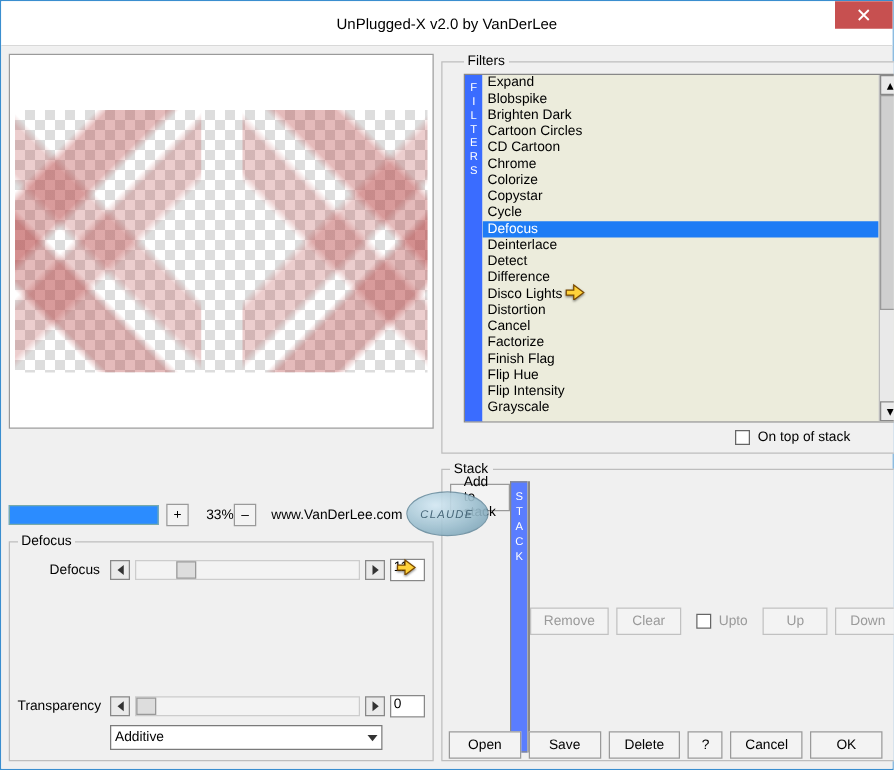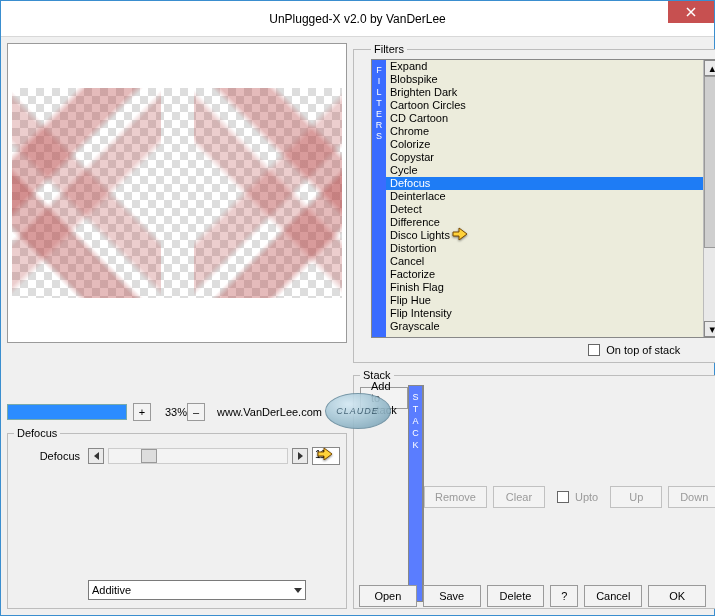--- a/index.html
+++ b/index.html
@@ -166,20 +166,29 @@
           <div class="scrollbtn tri-l"></div>
           <div class="track">
               <div class="thumb" style="left:18%"></div>
             </div>
           <div class="scrollbtn tri-r"></div>
           <div class="valbox">11</div>
         </div>
 
         <div class="spacer"></div>
 
+        <div class="sliderrow">
+          <div class="sliderlabel">Transparency</div>
+          <div class="scrollbtn tri-l"></div>
+          <div class="track">
+              <div class="thumb" style="left:0"></div>
+            </div>
+          <div class="scrollbtn tri-r"></div>
+          <div class="valbox">0</div>
+        </div>
 
         <div class="sliderrow">
           <div class="sliderlabel"></div>
           <div class="selectbox">
             <span>Additive</span>
           </div>
           <div style="width:30px"></div>
         </div>
       </fieldset>
     </div>

